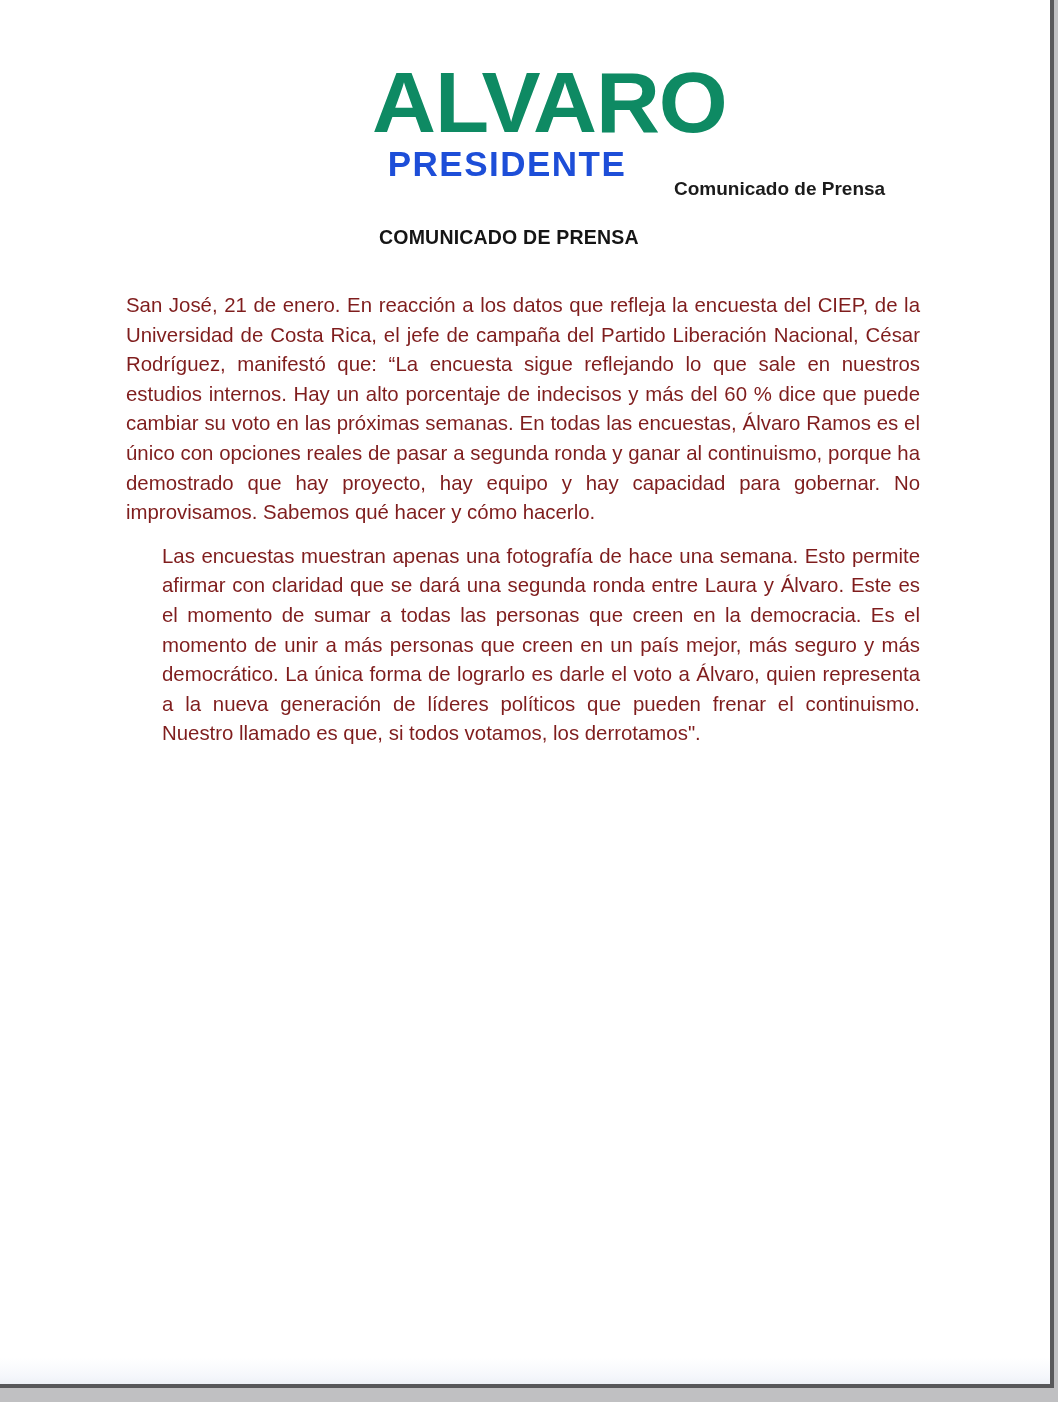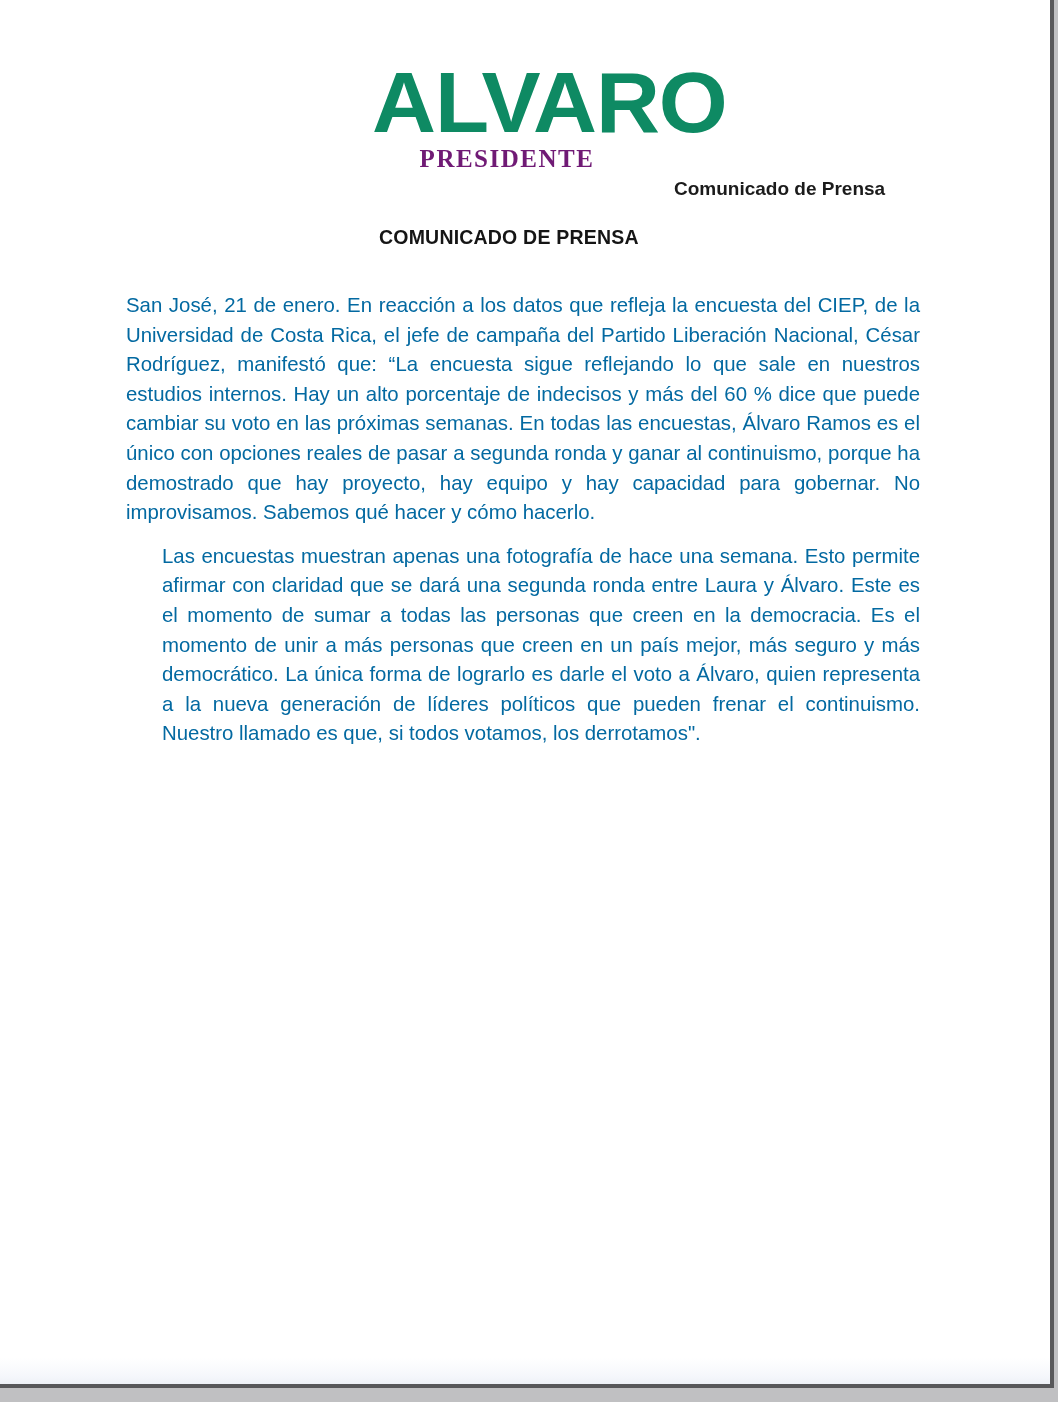--- a/index.html
+++ b/index.html
@@ -80,26 +80,26 @@
     letter-spacing: -1px;
     color: #0e8a63;
     transform: scaleX(1.03);
     transform-origin: center;
     white-space: nowrap;
   }
 
   #logo-presidente {
     display: block;
     margin-top: 2px;
-    font-family: Liberation Serif, serif;
+    font-family: Liberation Sans, sans-serif;
     font-weight: 700;
-    font-size: 25px;
+    font-size: 35px;
     line-height: 1;
     letter-spacing: 1.5px;
-    color: #701a75;
+    color: #1d4ed8;
     white-space: nowrap;
   }
 
   #doc-header-label {
     position: absolute;
     left: 674px;
     top: 178px;
     font-size: 19px;
     font-weight: 700;
     color: #1b1b1b;
@@ -122,21 +122,21 @@
     position: absolute;
     left: 126px;
     top: 291px;
     width: 794px;
   }
 
   .para {
     margin: 0 0 14px 0;
     font-size: 20.4px;
     line-height: 29.6px;
-    color: #0369a1;
+    color: #7f1d1d;
     text-align: justify;
     text-justify: inter-word;
     hyphens: none;
   }
 
   .para:last-child {
     margin-bottom: 0;
     margin-left: 36px;
   }
 </style>

